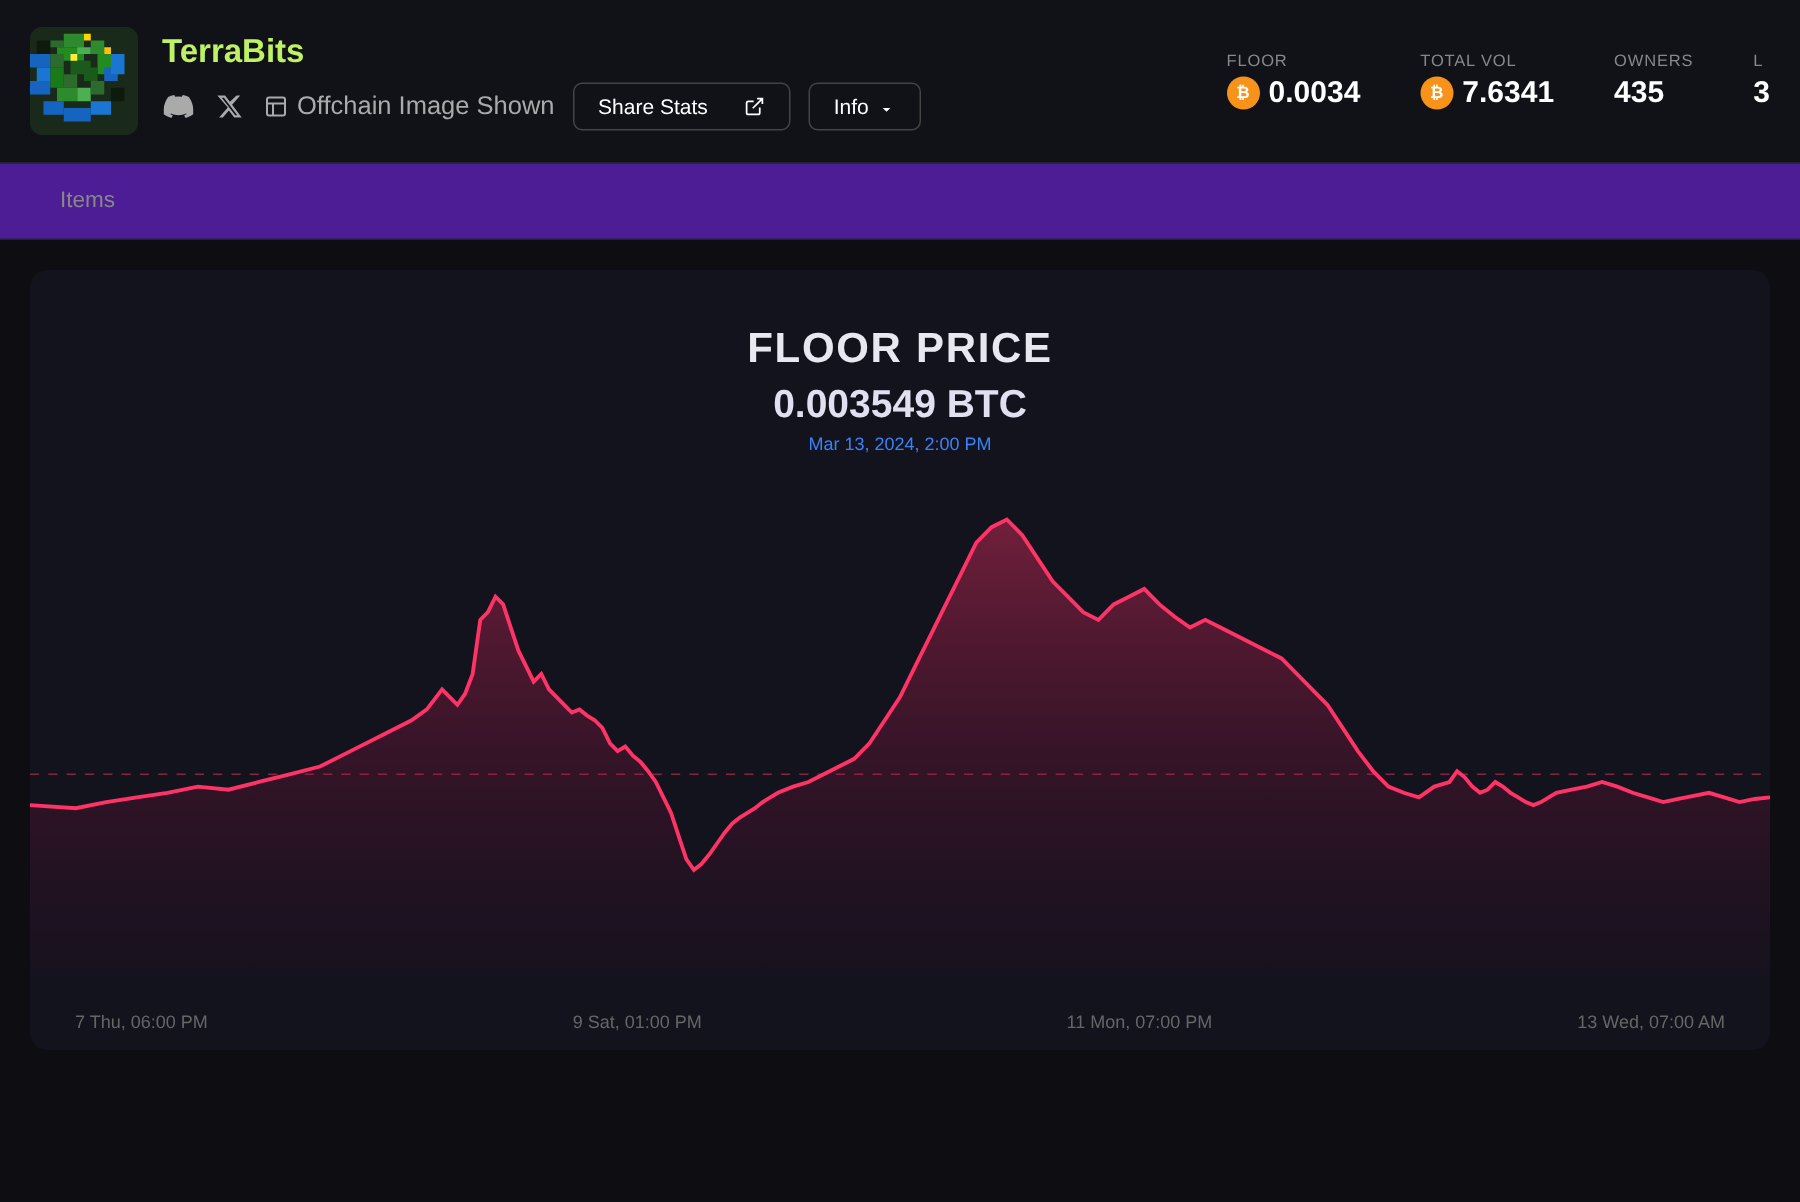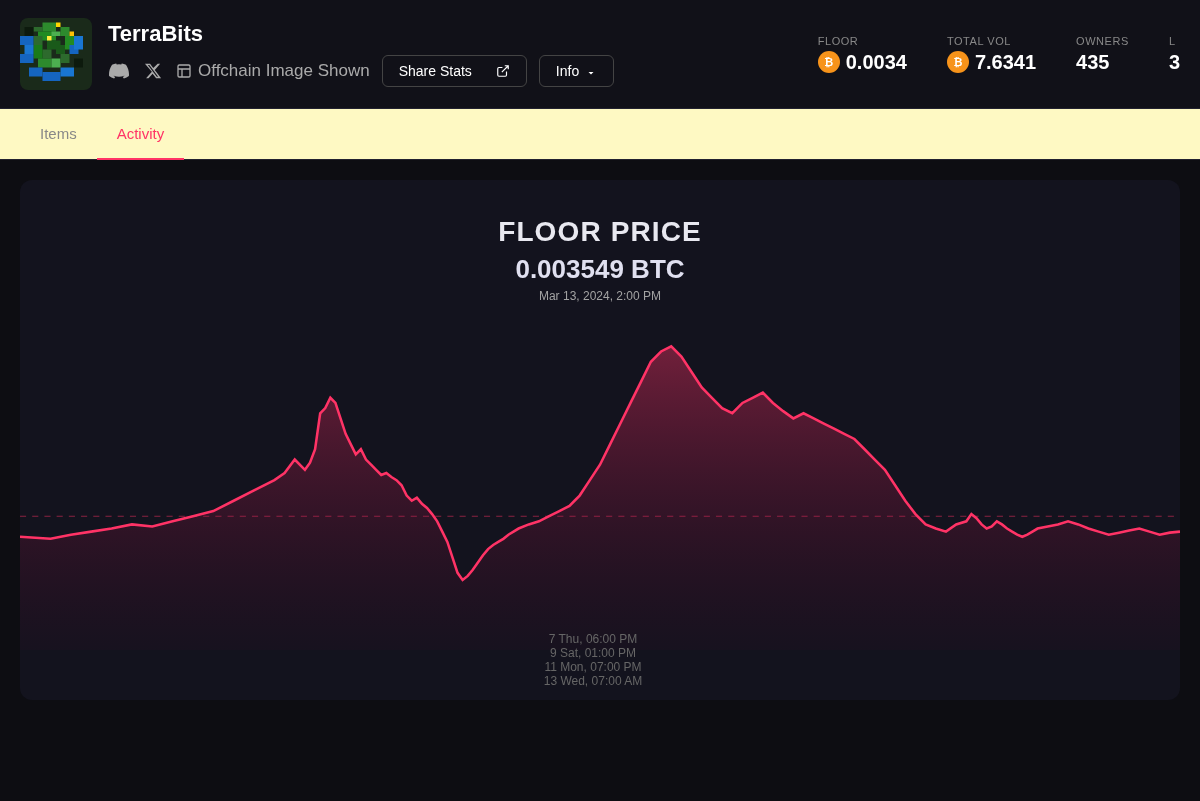--- a/index.html
+++ b/index.html
@@ -32,21 +32,21 @@
 
     .collection-info {
       display: flex;
       flex-direction: column;
       gap: 8px;
     }
 
     .collection-name {
       font-size: 22px;
       font-weight: 700;
-      color: #ffffff;
+      color: #bef264;
     }
 
     .social-row {
       display: flex;
       align-items: center;
       gap: 12px;
     }
 
     .social-icon {
       width: 22px;
@@ -134,21 +134,21 @@
       font-weight: 700;
       color: #fff;
       flex-shrink: 0;
     }
 
     
     .tabs {
       display: flex;
       align-items: center;
       padding: 0 20px;
-      background: #fef9c3;
+      background: #4c1d95;
       border-bottom: 1px solid #222230;
     }
 
     .tab {
       padding: 16px 20px;
       font-size: 15px;
       cursor: pointer;
       color: #888;
       border-bottom: 2px solid transparent;
       margin-bottom: -1px;
@@ -180,40 +180,39 @@
 
     .chart-price {
       font-size: 26px;
       font-weight: 600;
       color: #e0e0f0;
       margin-bottom: 4px;
     }
 
     .chart-date {
       font-size: 12px;
-      color: #a3a3a3;
+      color: #3b82f6;
       margin-bottom: 0;
     }
 
     .chart-svg-wrapper {
       position: absolute;
       left: 0;
       right: 0;
       bottom: 50px;
       top: 120px;
     }
 
     .x-axis-labels {
       position: absolute;
       bottom: 12px;
       left: 30px;
-      right: 44px;
+      right: 30px;
       display: flex;
       justify-content: space-between;
-      flex-direction: column;
     }
 
     .x-label {
       font-size: 12px;
       color: #666;
     }
   </style>
 </head>
 <body>
 
@@ -317,21 +316,20 @@
       <span class="stat-label">L</span>
       <div class="stat-value">
         <span>3</span>
       </div>
     </div>
   </div>
 </div>
 
 <div class="tabs">
   <div class="tab">Items</div>
-  <div class="tab active">Activity</div>
 </div>
 
 <div class="chart-container">
   <div class="chart-title">FLOOR PRICE</div>
   <div class="chart-price">0.003549 BTC</div>
   <div class="chart-date">Mar 13, 2024, 2:00 PM</div>
 
   <div class="chart-svg-wrapper">
     <svg width="100%" height="100%" viewBox="0 0 1140 340" preserveAspectRatio="none" xmlns="http://www.w3.org/2000/svg">
       <defs>

